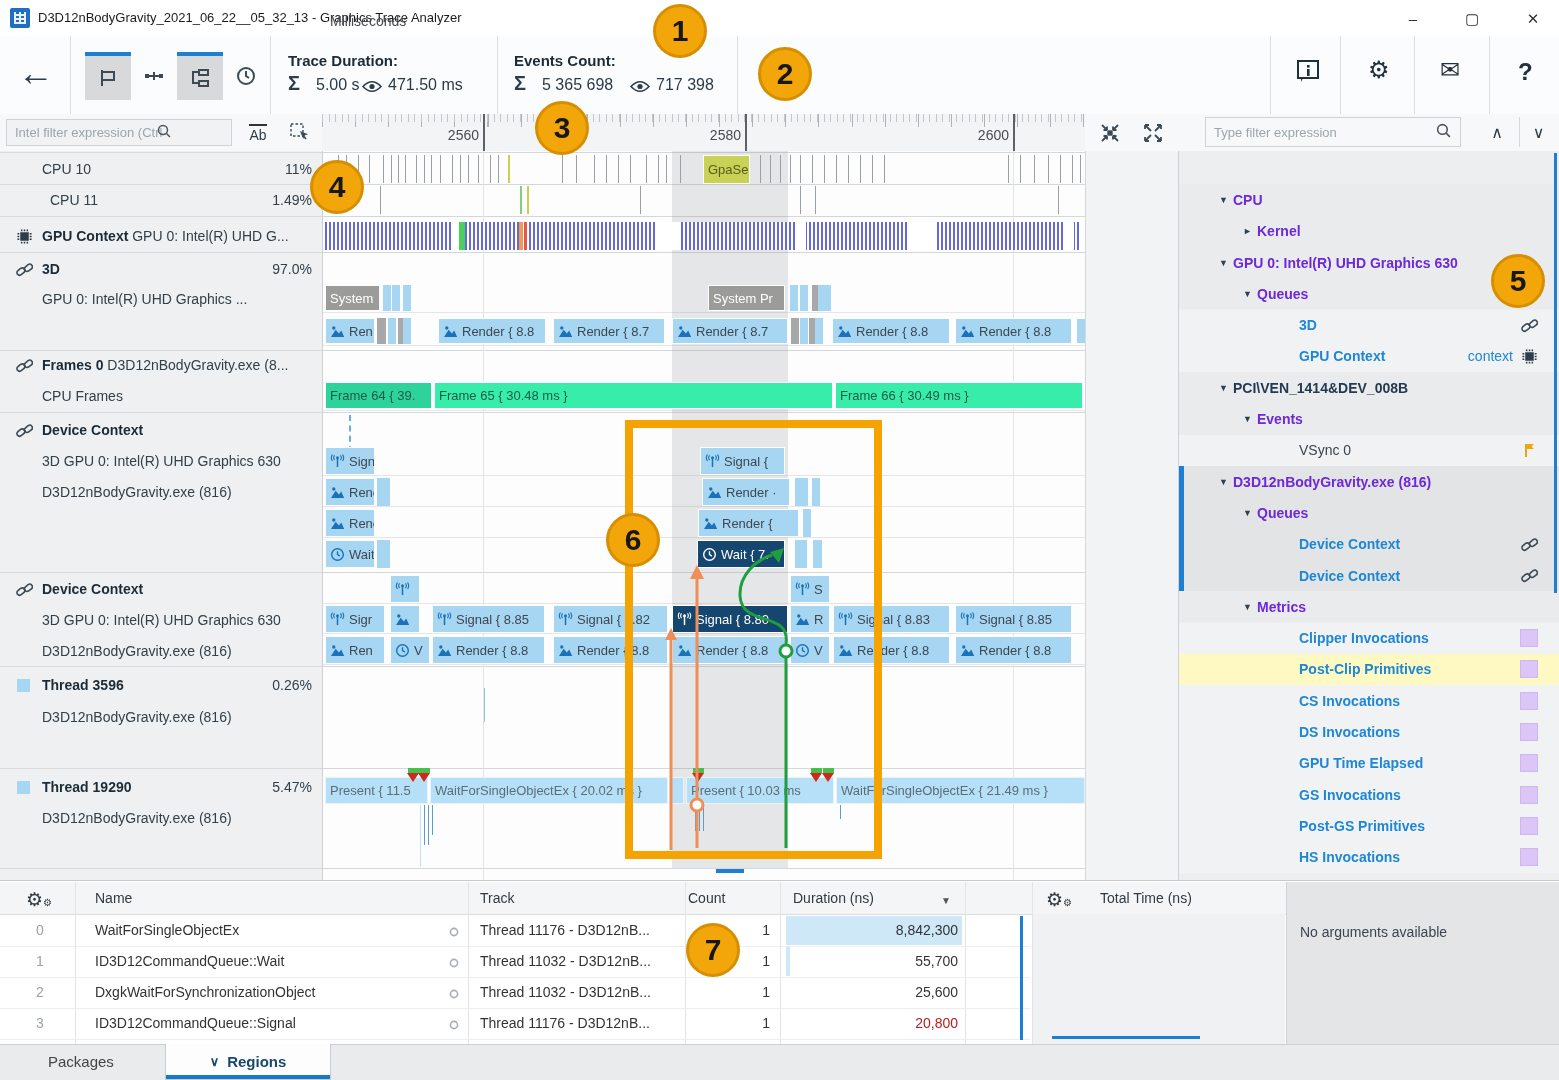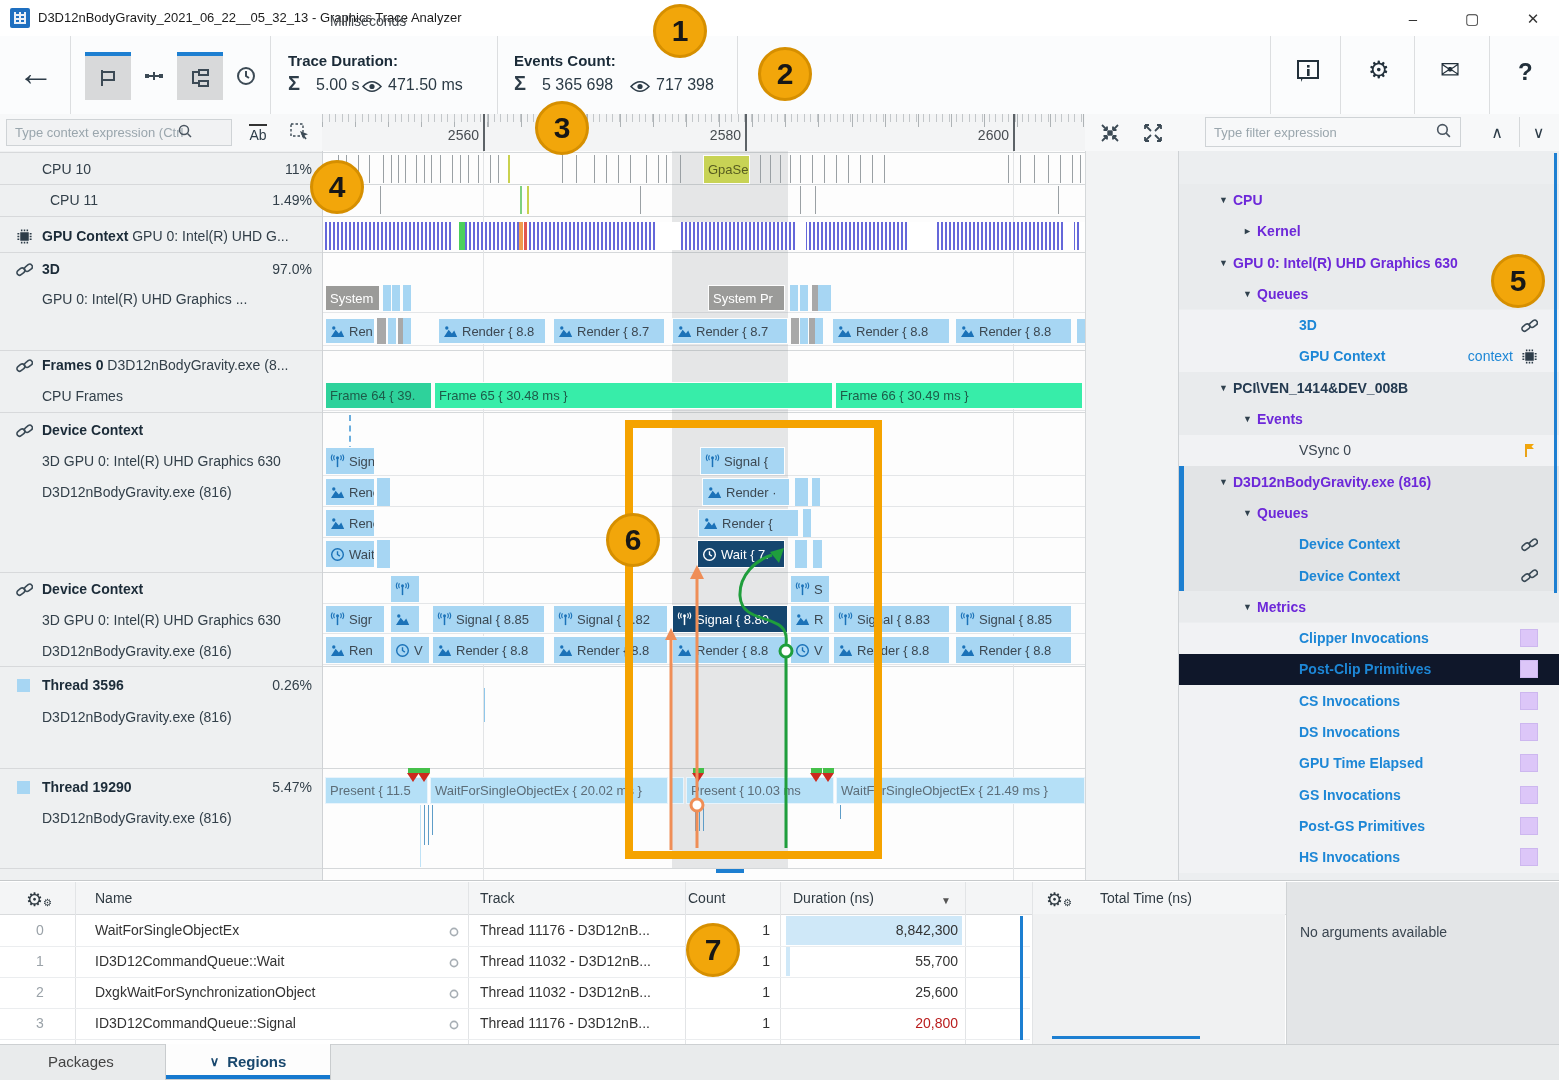--- a/index.html
+++ b/index.html
@@ -163,21 +163,21 @@
         <path d="M8 20l-2 4v-4" fill="#22303b"></path>
         <rect x="12" y="7" width="2.6" height="2.6" fill="#22303b"></rect>
         <rect x="12" y="11" width="2.6" height="7" fill="#22303b"></rect>
       </svg></div>
   <div class="abs topicon" style="left:1368px;top:56px;">⚙</div>
   <div class="abs topicon" style="left:1440px;top:56px;">✉</div>
   <div class="abs topicon" style="left:1518px;top:58px;font-weight:bold;">?</div>
 
   <div id="filterrow" class="abs"></div>
   <div class="abs filterbox" style="left:6px;top:119px;width:226px;height:27px;">
-    <span>Type context expression (Ctrl</span>
+    <span>Intel filter expression (Ctrl</span>
     <span style="margin-left:-6px;"><svg width="16" height="16" viewBox="0 0 16 16">
           <circle cx="7" cy="7" r="4.5" fill="none" stroke="#4a5560" stroke-width="1.5"></circle>
           <path d="M10.5 10.5L14 14" stroke="#4a5560" stroke-width="1.5"></path>
         </svg></span>
   </div>
   <div class="abs smallbtn" style="left:240px;top:118px;width:36px;height:30px;">
       <span style="border-top:2px solid #333;padding-top:1px;">Ab</span>
     </div>
   <div class="abs smallbtn" style="left:282px;top:118px;width:36px;height:30px;">
       <svg width="22" height="22" viewBox="0 0 22 22">
@@ -936,21 +936,21 @@
         <span class="s-group">Metrics</span>
       </div>
       <div class="srow" style="top: 471.5px; height: 31.3px; background: rgb(241, 242, 244);">
         <span style="width:106px;flex:none;"></span>
         <span class="arrow"></span>
         <span class="s-item">Clipper Invocations</span>
         <span style="margin-left:auto;margin-right:22px;display:inline-flex;">
           <span class="swatch" style="flex:none"></span>
         </span>
       </div>
-      <div class="srow" style="top: 502.8px; height: 31.3px; background: #0f172a;">
+      <div class="srow" style="top: 502.8px; height: 31.3px; background: #fef9c3;">
         <span style="width:106px;flex:none;"></span>
         <span class="arrow"></span>
         <span class="s-item">Post-Clip Primitives</span>
         <span style="margin-left:auto;margin-right:22px;display:inline-flex;">
           <span class="swatch" style="flex:none"></span>
         </span>
       </div>
       <div class="srow" style="top: 534.1px; height: 31.3px; background: rgb(241, 242, 244);">
         <span style="width:106px;flex:none;"></span>
         <span class="arrow"></span>

